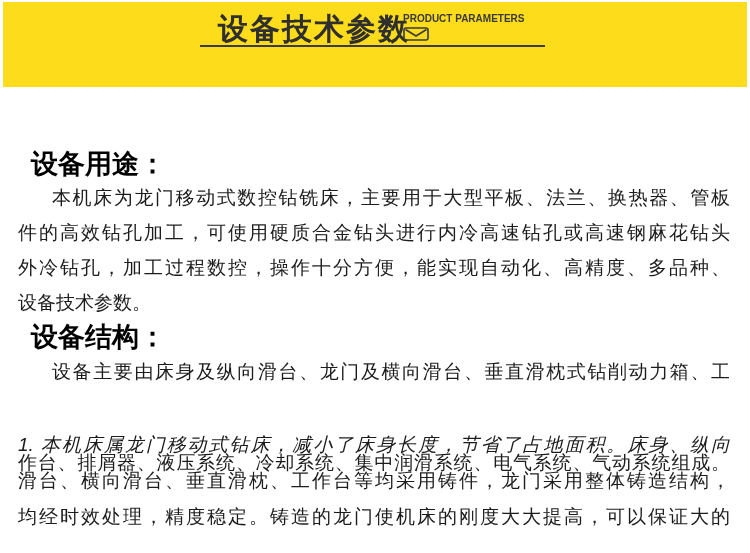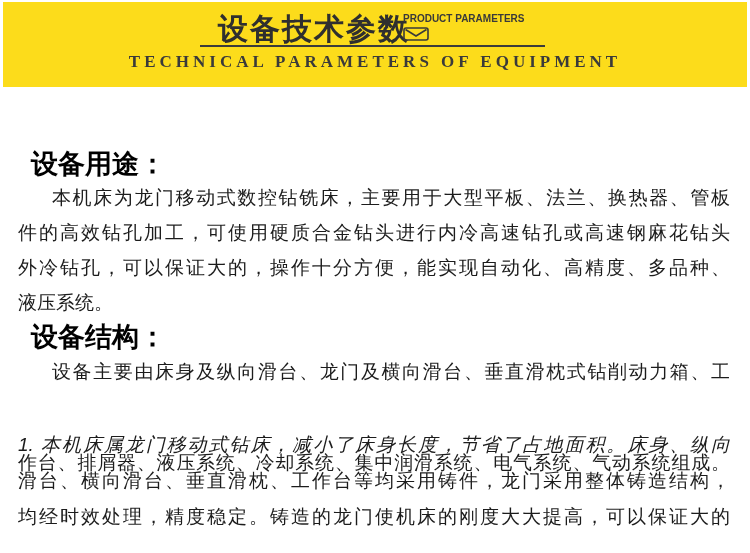--- a/index.html
+++ b/index.html
@@ -128,31 +128,30 @@
       <span class="envelope">
         <svg width="26" height="14" viewBox="0 0 26 14" xmlns="http://www.w3.org/2000/svg">
           <rect x="1" y="1" width="24" height="12" rx="2" fill="none" stroke="#3a3a3a" stroke-width="1.6"></rect>
           <path d="M2.5 2.5 L13 9 L23.5 2.5" fill="none" stroke="#3a3a3a" stroke-width="1.6"></path>
         </svg>
       </span>
     </div>
 
     <div class="rule"></div>
 
-    <div class="subtitle-en">TECHNICAL PARAMETERS OF EQUIPMENT</div>
   </header>
 
   <main>
 
     <h2 class="section-heading h-purpose">设备用途：</h2>
 
     <div class="bline jline indent p1-l1">本机床为龙门移动式数控钻铣床，主要用于大型平板、法兰、换热器、管板</div>
     <div class="bline jline p1-l2">件的高效钻孔加工，可使用硬质合金钻头进行内冷高速钻孔或高速钢麻花钻头</div>
-    <div class="bline jline p1-l3">外冷钻孔，可以保证大的，操作十分方便，能实现自动化、高精度、多品种、</div>
-    <div class="bline p1-l4">液压系统。</div>
+    <div class="bline jline p1-l3">外冷钻孔，加工过程数控，操作十分方便，能实现自动化、高精度、多品种、</div>
+    <div class="bline p1-l4">设备技术参数。</div>
 
     <h2 class="section-heading h-structure">设备结构：</h2>
 
     <div class="bline jline indent p2-l1">设备主要由床身及纵向滑台、龙门及横向滑台、垂直滑枕式钻削动力箱、工</div>
     <div class="bline jline p2-l2">作台、排屑器、液压系统、冷却系统、集中润滑系统、电气系统、气动系统组成。</div>
     <div class="bline jline p2-l3">1. 本机床属龙门移动式钻床，减小了床身长度，节省了占地面积。床身、纵向</div>
     <div class="bline jline p2-l4">滑台、横向滑台、垂直滑枕、工作台等均采用铸件，龙门采用整体铸造结构，</div>
     <div class="bline jline p2-l5">均经时效处理，精度稳定。铸造的龙门使机床的刚度大大提高，可以保证大的</div>
 
   </main>

